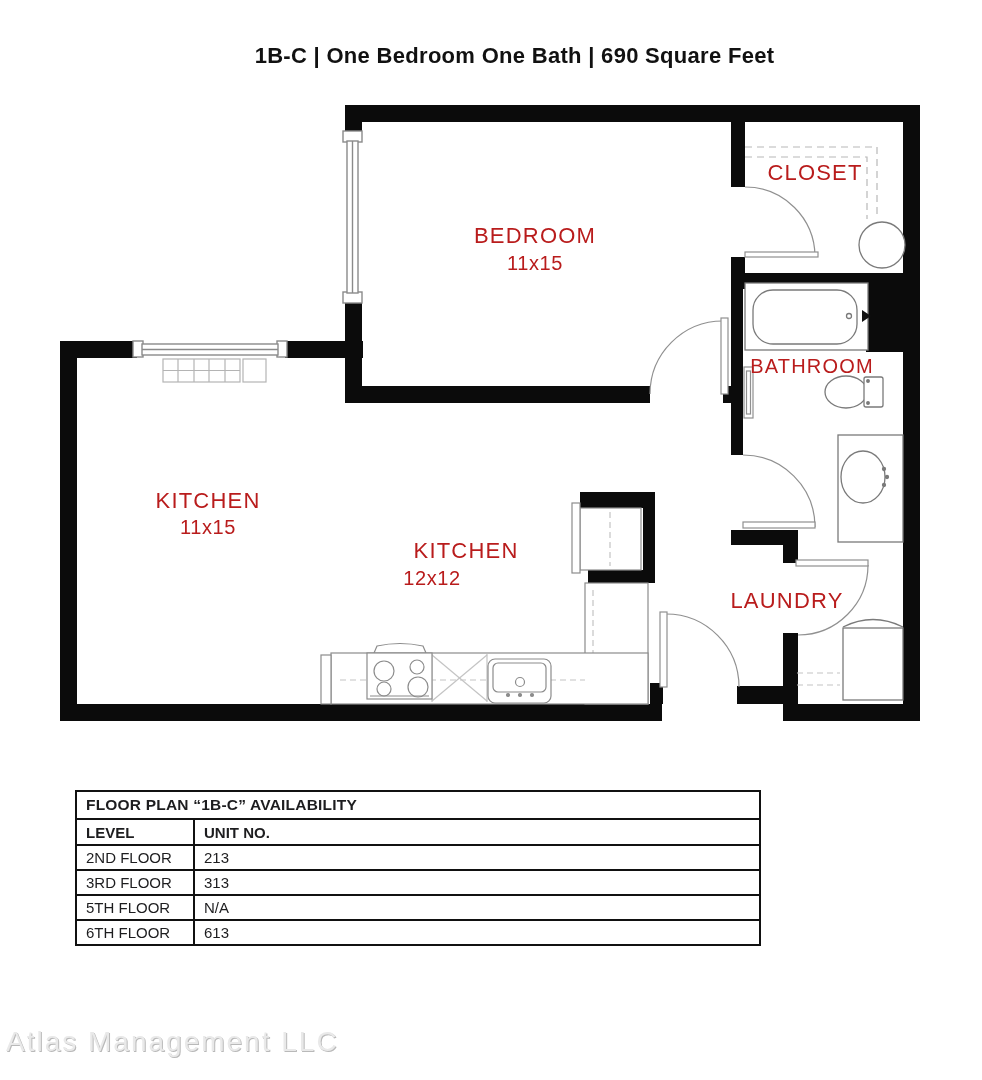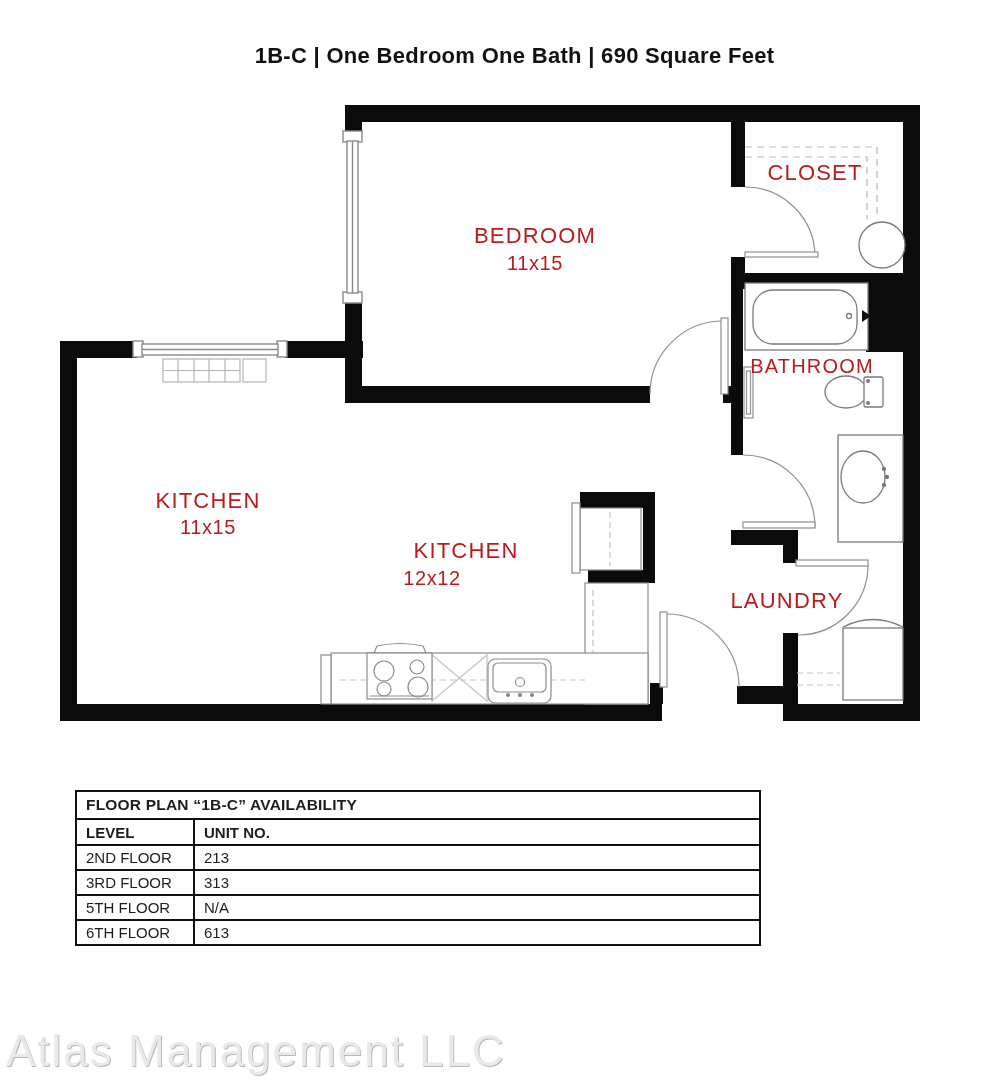--- a/index.html
+++ b/index.html
@@ -15,21 +15,21 @@
   .availability{position:absolute;left:75px;top:790px;width:686px;border-collapse:collapse;
                 table-layout:fixed;}
   .availability td,.availability th{border:2px solid #111;padding:0 0 0 9px;text-align:left;
                 vertical-align:middle;font-size:15px;overflow:hidden;white-space:nowrap;}
   .availability .t-title{height:26px;font-weight:700;font-size:15.5px;letter-spacing:.2px;}
   .availability .t-head{height:24px;font-weight:700;margin-top:48px;}
   .availability .t-cell{height:23px;font-weight:400;}
   .availability col.c1{width:118px;}
   .footnote{position:absolute;left:0;top:1000px;width:100%;text-align:center;
             font-style:italic;font-size:13.5px;color:#2b2b2b;letter-spacing:.2px;}
-  .watermark{position:absolute;left:6px;top:1026px;font-size:44px;letter-spacing:2px;
+  .watermark{position:absolute;left:6px;top:1026px;font-size:28px;letter-spacing:2px;
              color:#e9e9e9;text-shadow:1px 1px 0 #b9b9b9,-1px -1px 0 #ffffff;}
 </style>
 </head>
 <body>
 
 <div class="canvas">
 
   <div class="sheet-title">1B-C  | One Bedroom One Bath |  690 Square Feet</div>
 
   <svg class="plan-svg" width="982" height="770" viewBox="0 0 982 770">

